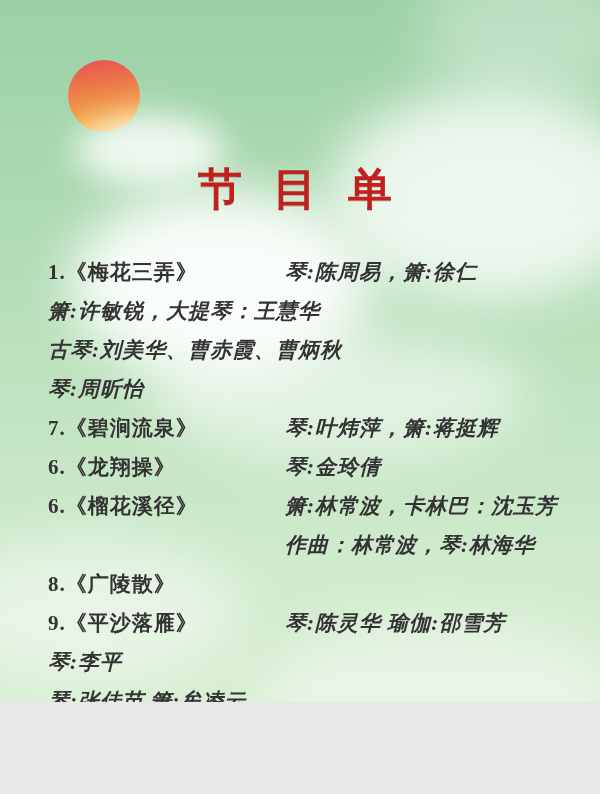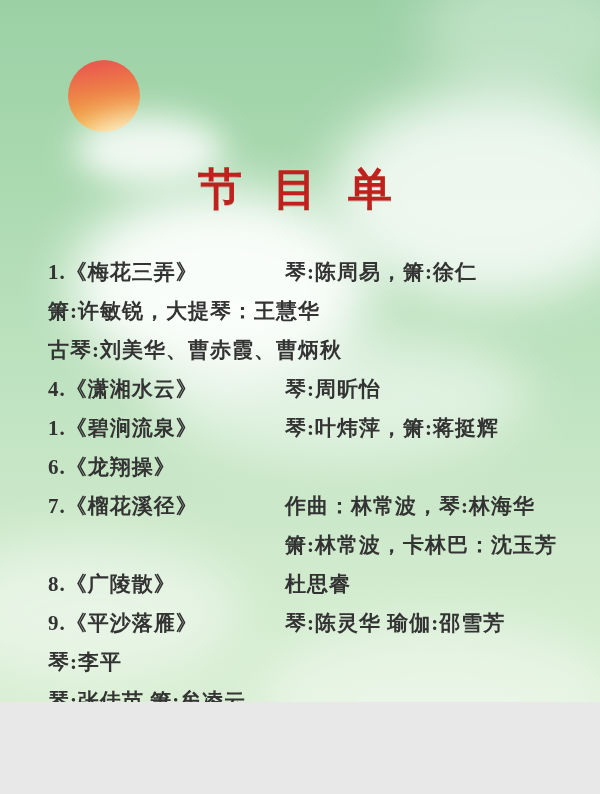--- a/index.html
+++ b/index.html
@@ -60,21 +60,21 @@
   .row { display:flex; align-items:flex-start; }
   .left {
     flex:0 0 237px;
     width:237px;
     font-size:21px;
     font-weight:600;
     line-height:39px;
     white-space:nowrap;
     letter-spacing:1px;
   }
-  .right { flex:1 1 auto; }
+  .right { flex:1 1 auto;font-style:italic; }
   .pline {
     font-size:21px;
     font-weight:600;
     line-height:39px;
     white-space:nowrap;
     letter-spacing:1px;
   }
 </style>
 </head>
 <body>
@@ -100,46 +100,45 @@
           <div class="pline">琴:陈周易，箫:徐仁</div>
         </div>
       </div>
       <div class="row">
         <div class="right">
           <div class="pline">箫:许敏锐，大提琴：王慧华</div>
           <div class="pline">古琴:刘美华、曹赤霞、曹炳秋</div>
         </div>
       </div>
       <div class="row">
-        <div class="left">4.《潇湘水云》</div>
         <div class="right">
           <div class="pline">琴:周昕怡</div>
         </div>
       </div>
       <div class="row">
-        <div class="left">1.《碧涧流泉》</div>
+        <div class="left">7.《碧涧流泉》</div>
         <div class="right">
           <div class="pline">琴:叶炜萍，箫:蒋挺辉</div>
         </div>
       </div>
       <div class="row">
         <div class="left">6.《龙翔操》</div>
+        <div class="right">
+          <div class="pline">琴:金玲倩</div>
+        </div>
       </div>
       <div class="row">
-        <div class="left">7.《榴花溪径》</div>
+        <div class="left">6.《榴花溪径》</div>
         <div class="right">
+          <div class="pline">箫:林常波，卡林巴：沈玉芳</div>
           <div class="pline">作曲：林常波，琴:林海华</div>
-          <div class="pline">箫:林常波，卡林巴：沈玉芳</div>
         </div>
       </div>
       <div class="row">
         <div class="left">8.《广陵散》</div>
-        <div class="right">
-          <div class="pline">杜思睿</div>
-        </div>
       </div>
       <div class="row">
         <div class="left">9.《平沙落雁》</div>
         <div class="right">
           <div class="pline">琴:陈灵华 瑜伽:邵雪芳</div>
         </div>
       </div>
       <div class="row">
         <div class="right">
           <div class="pline">琴:李平</div>

